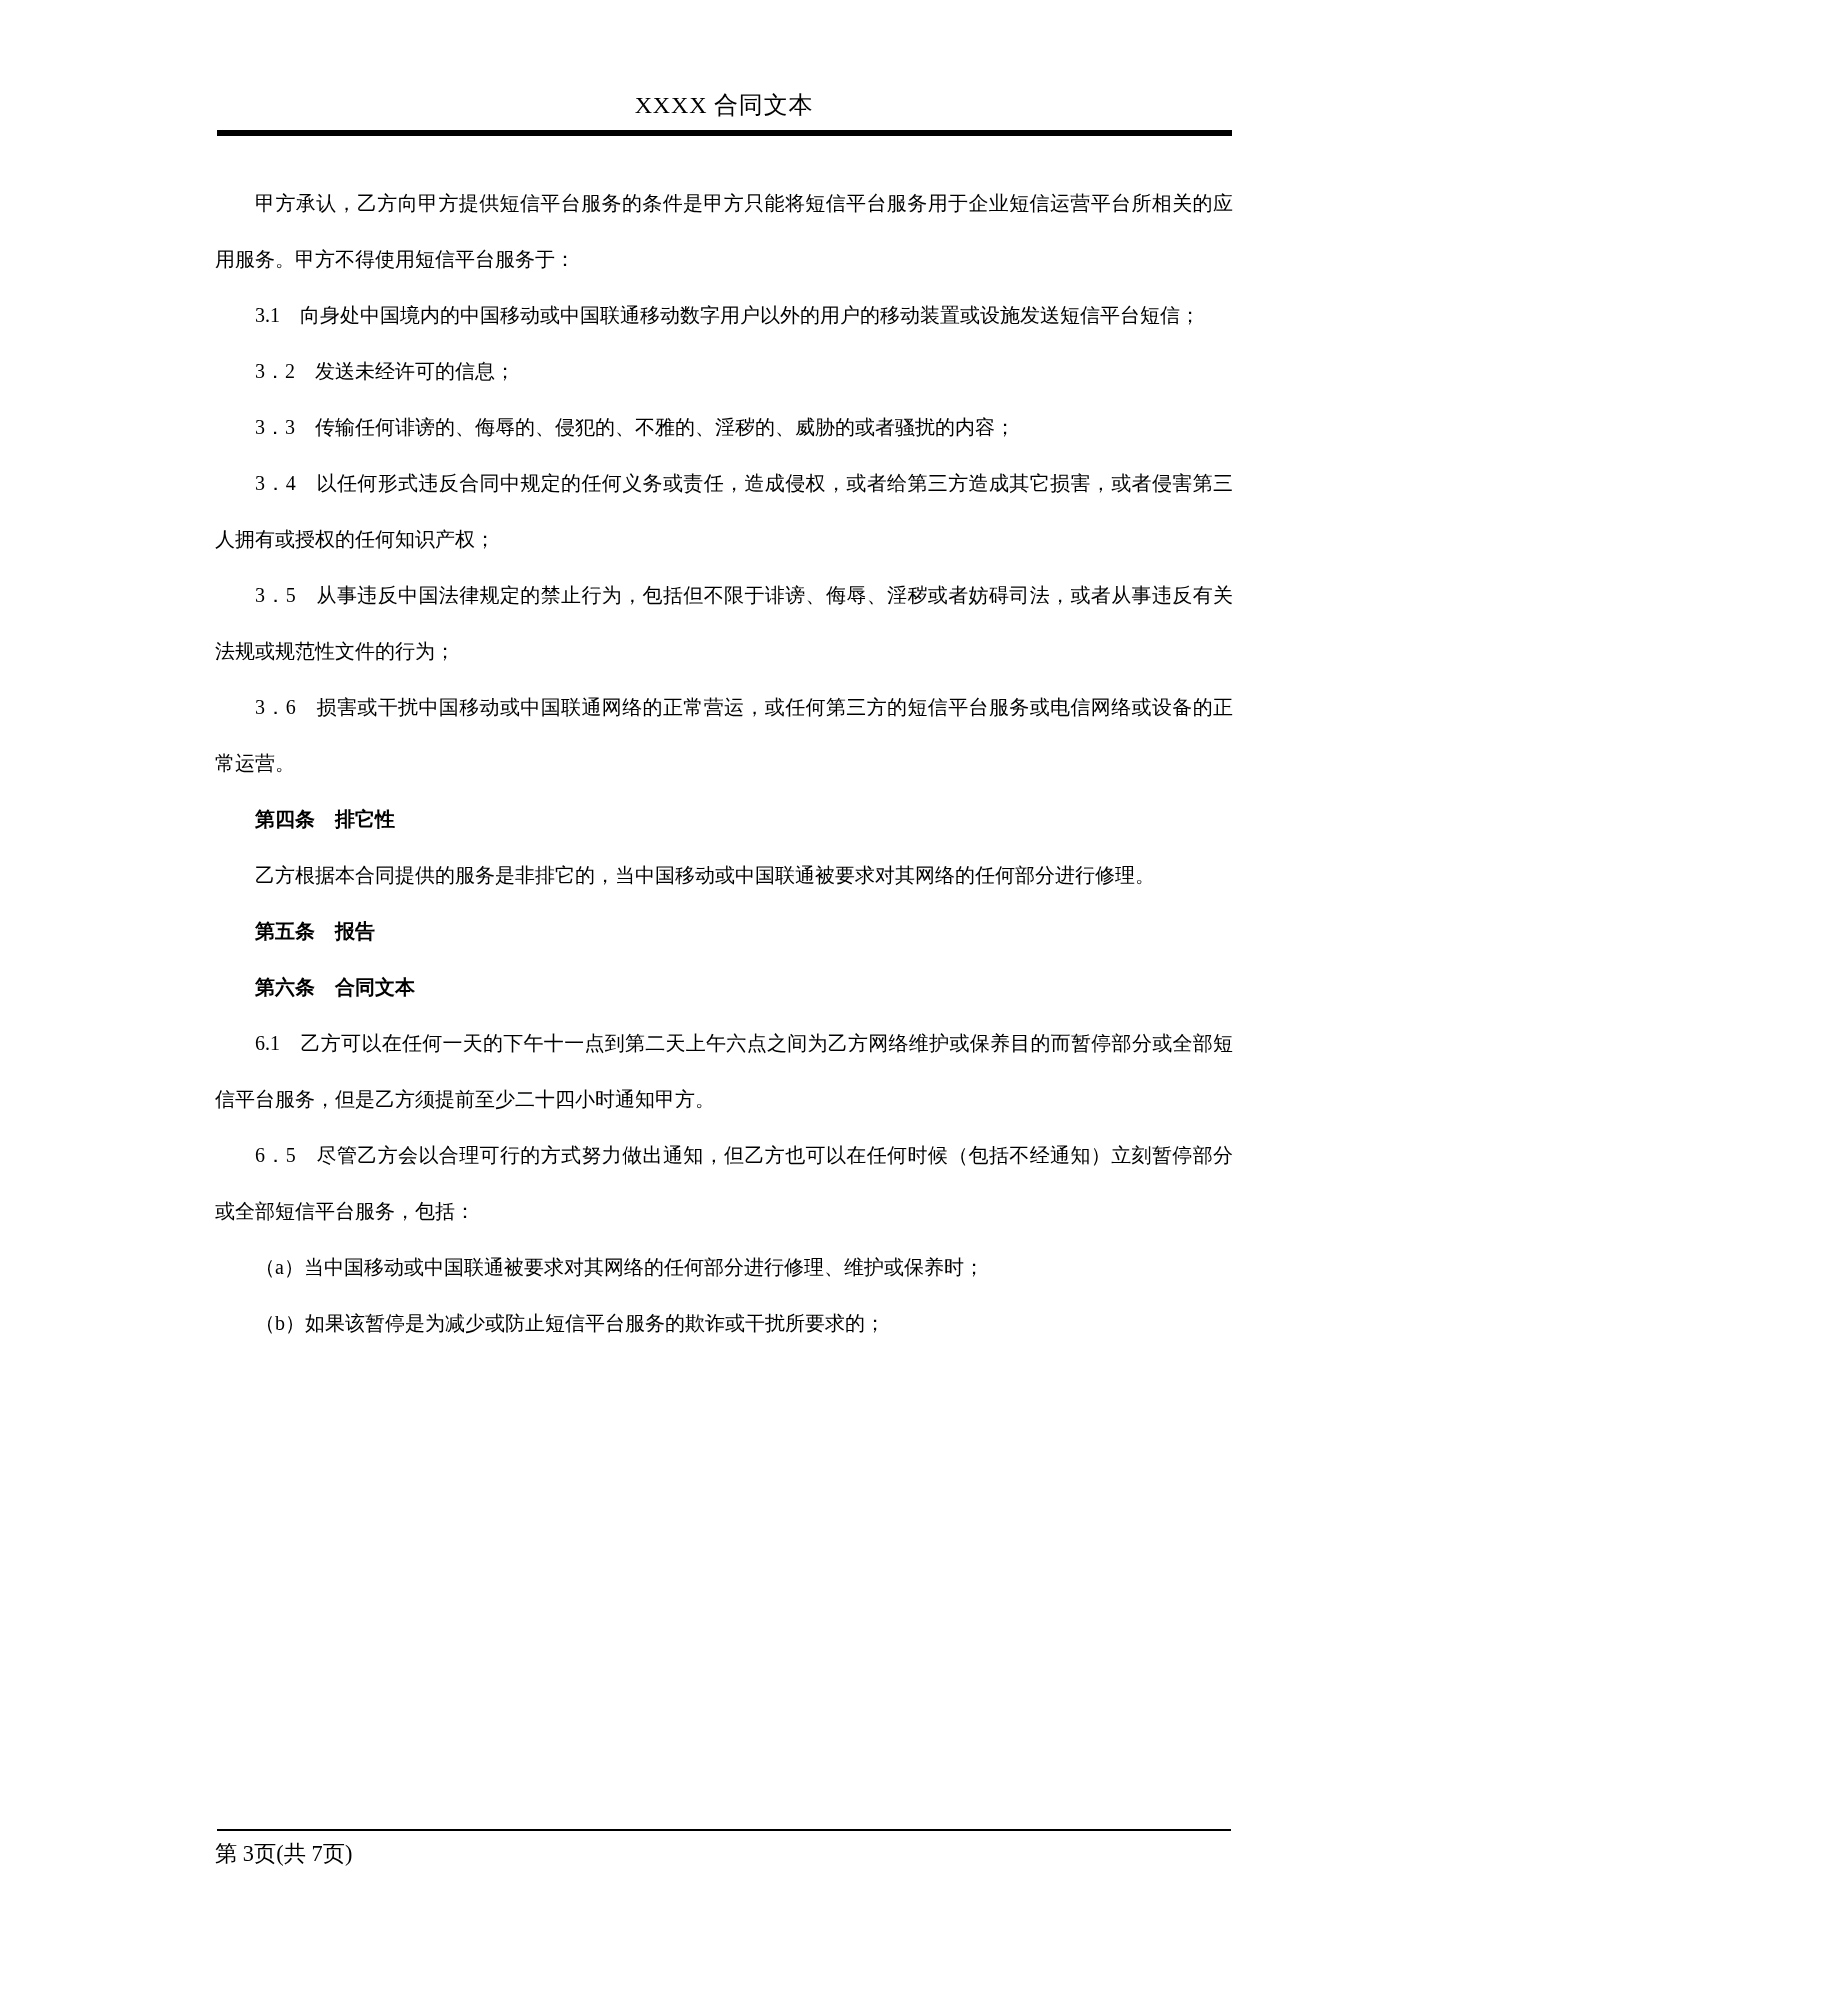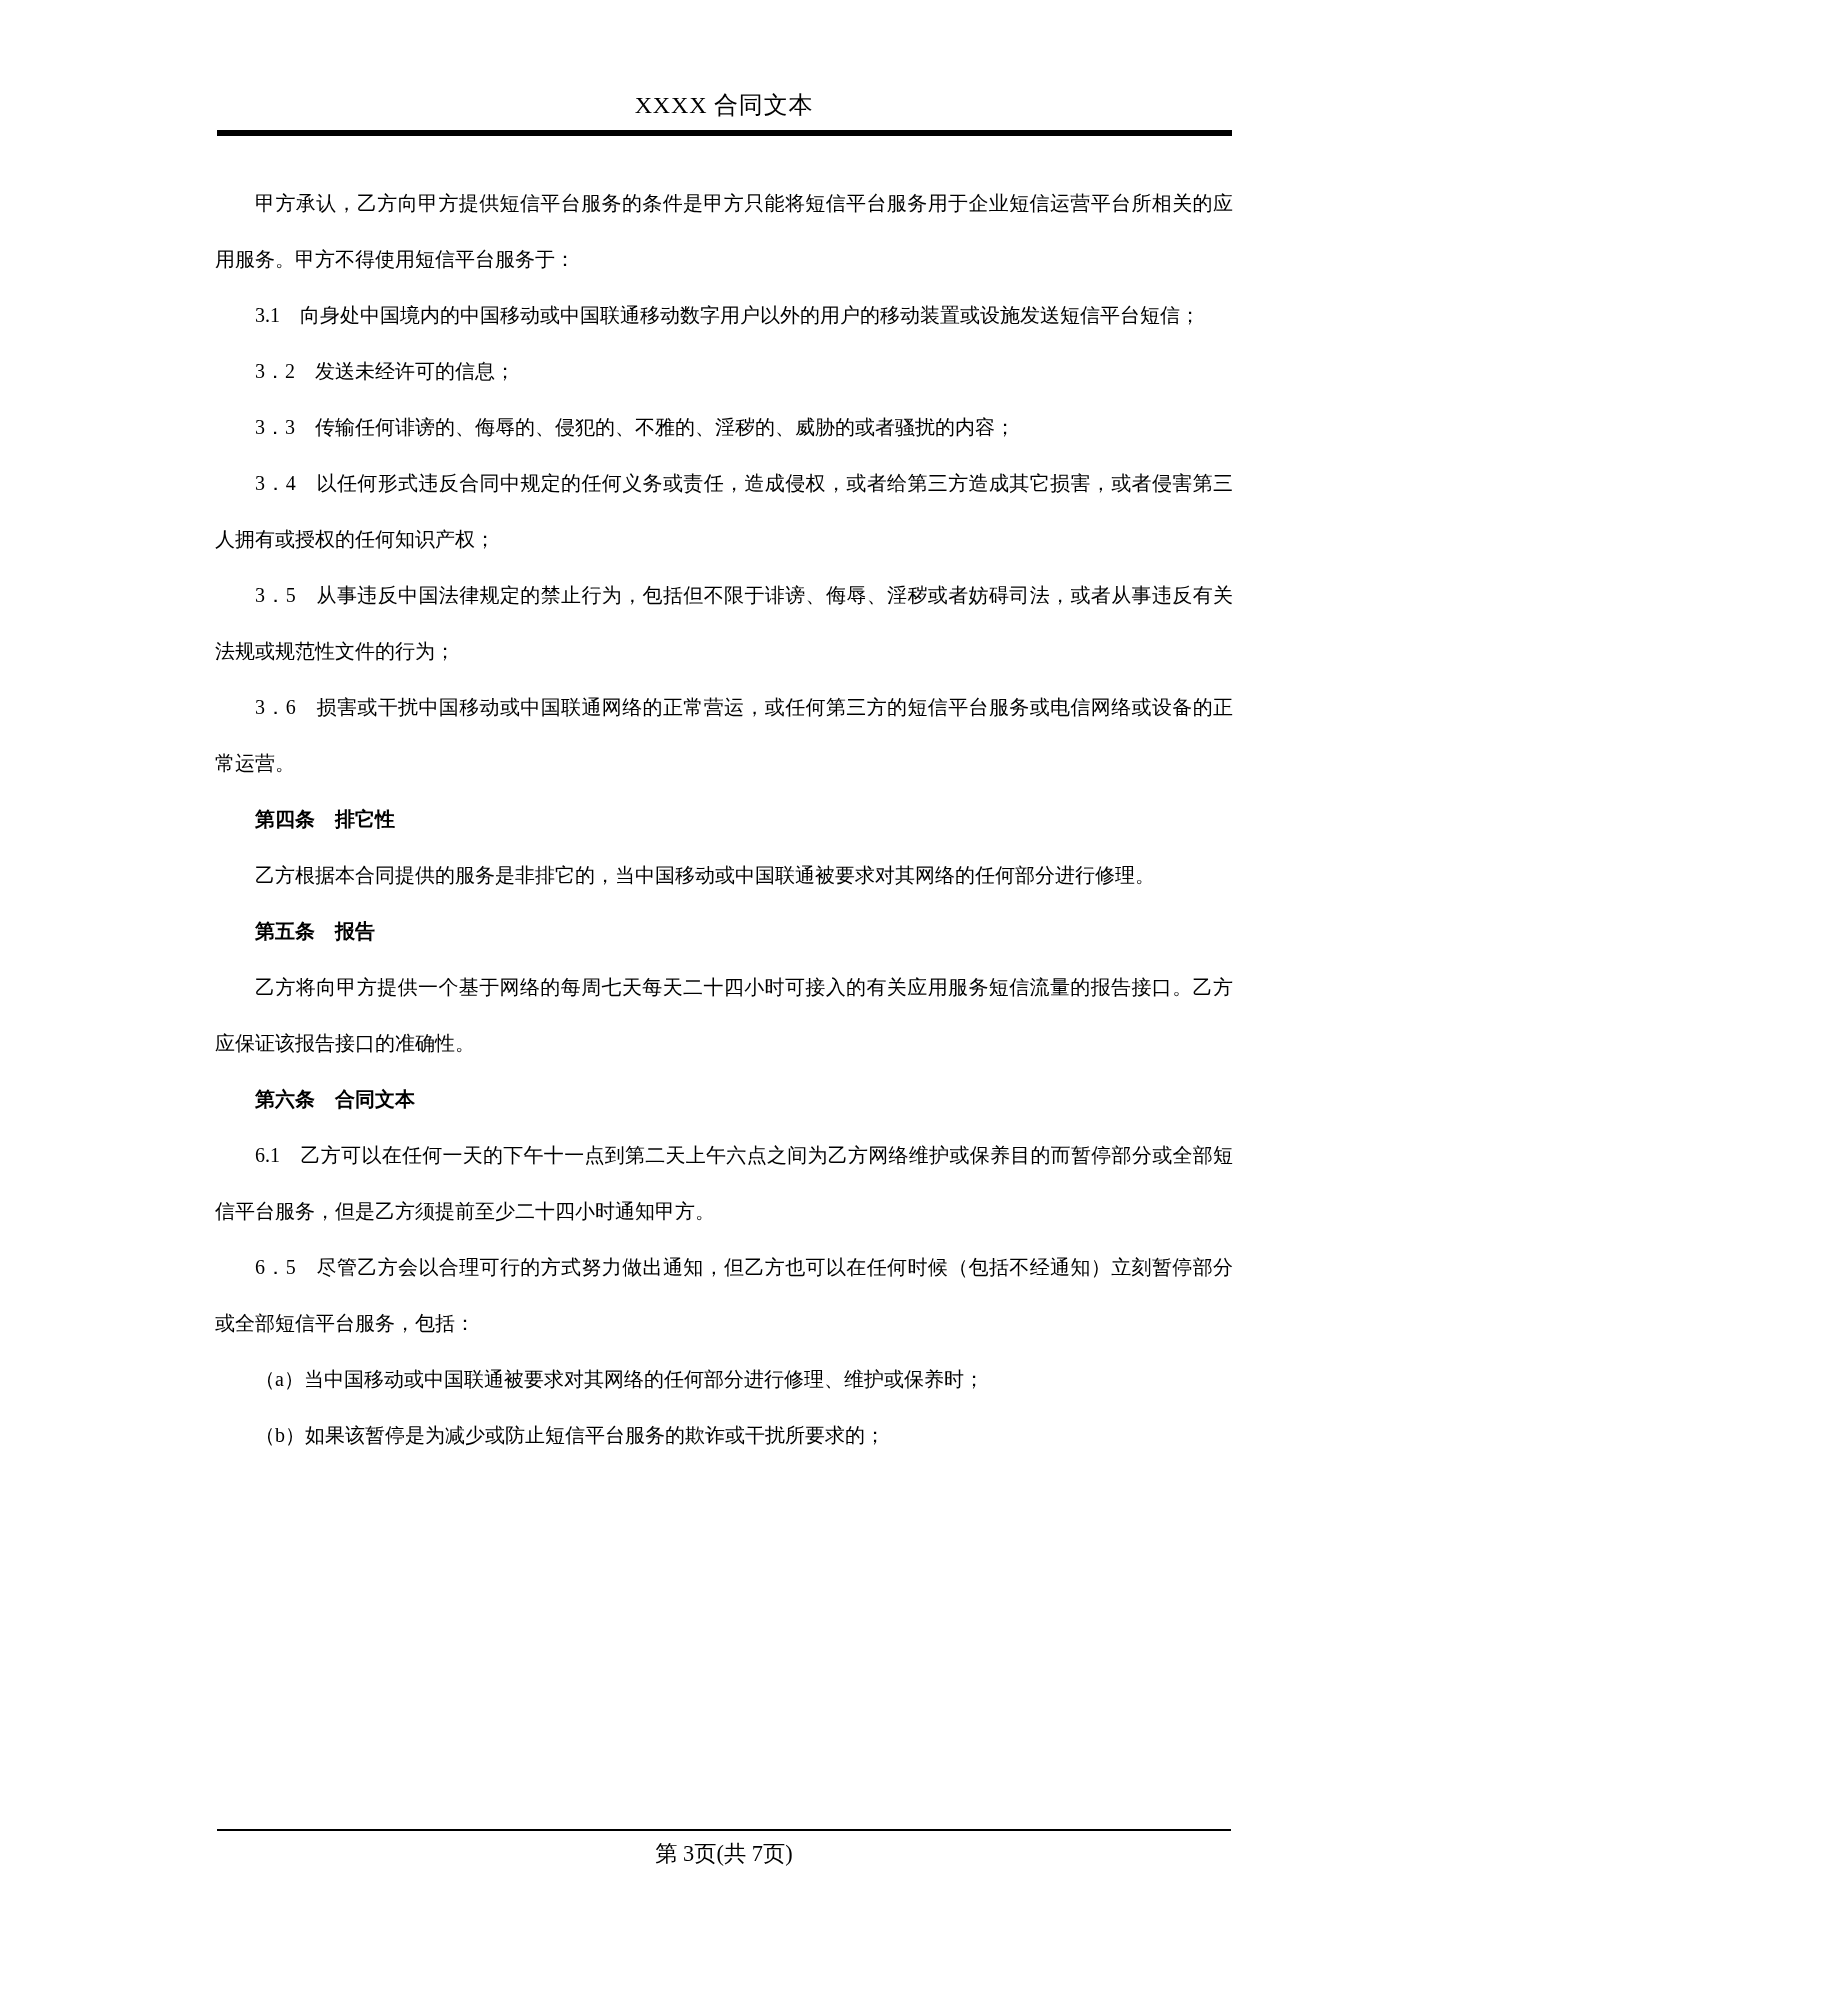--- a/index.html
+++ b/index.html
@@ -63,21 +63,21 @@
     top: 1829px;
     width: 1014px;
     height: 2.4px;
     background: #000000;
   }
   .footer-text {
     position: absolute;
     left: 215px;
     top: 1838px;
     width: 1018px;
-    text-align: center;
+    text-align: left;
     font-size: 22.3px;
     line-height: 32px;
     white-space: pre;
   }
 </style>
 </head>
 <body>
 
 <div class="page">
 
@@ -89,21 +89,20 @@
       <p class="para">甲方承认，乙方向甲方提供短信平台服务的条件是甲方只能将短信平台服务用于企业短信运营平台所相关的应用服务。甲方不得使用短信平台服务于：</p>
       <p class="para">3.1　向身处中国境内的中国移动或中国联通移动数字用户以外的用户的移动装置或设施发送短信平台短信；</p>
       <p class="para">3．2　发送未经许可的信息；</p>
       <p class="para">3．3　传输任何诽谤的、侮辱的、侵犯的、不雅的、淫秽的、威胁的或者骚扰的内容；</p>
       <p class="para">3．4　以任何形式违反合同中规定的任何义务或责任，造成侵权，或者给第三方造成其它损害，或者侵害第三人拥有或授权的任何知识产权；</p>
       <p class="para">3．5　从事违反中国法律规定的禁止行为，包括但不限于诽谤、侮辱、淫秽或者妨碍司法，或者从事违反有关法规或规范性文件的行为；</p>
       <p class="para">3．6　损害或干扰中国移动或中国联通网络的正常营运，或任何第三方的短信平台服务或电信网络或设备的正常运营。</p>
       <p class="para heading">第四条　排它性</p>
       <p class="para">乙方根据本合同提供的服务是非排它的，当中国移动或中国联通被要求对其网络的任何部分进行修理。</p>
       <p class="para heading">第五条　报告</p>
-      <p class="para">乙方将向甲方提供一个基于网络的每周七天每天二十四小时可接入的有关应用服务短信流量的报告接口。乙方应保证该报告接口的准确性。</p>
       <p class="para heading">第六条　合同文本</p>
       <p class="para">6.1　乙方可以在任何一天的下午十一点到第二天上午六点之间为乙方网络维护或保养目的而暂停部分或全部短信平台服务，但是乙方须提前至少二十四小时通知甲方。</p>
       <p class="para">6．5　尽管乙方会以合理可行的方式努力做出通知，但乙方也可以在任何时候（包括不经通知）立刻暂停部分或全部短信平台服务，包括：</p>
       <p class="para">（a）当中国移动或中国联通被要求对其网络的任何部分进行修理、维护或保养时；</p>
       <p class="para">（b）如果该暂停是为减少或防止短信平台服务的欺诈或干扰所要求的；</p>
     </div>
 
   <div class="footer-rule"></div>
 
   <div class="footer-text">第 3页(共 7页)</div>

